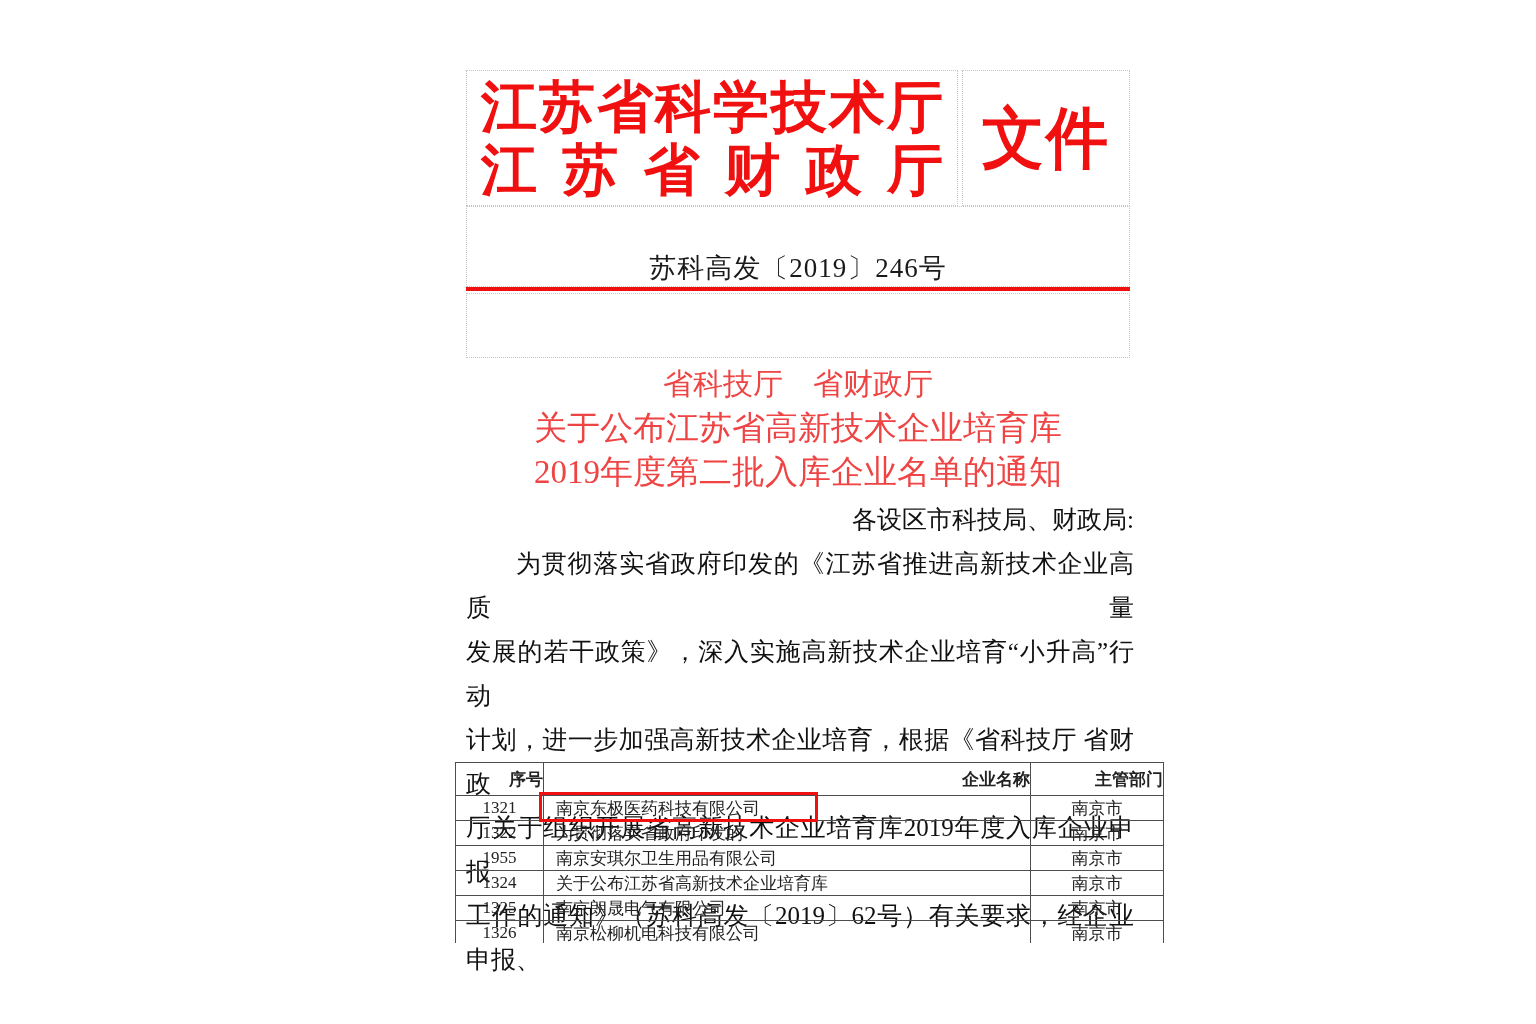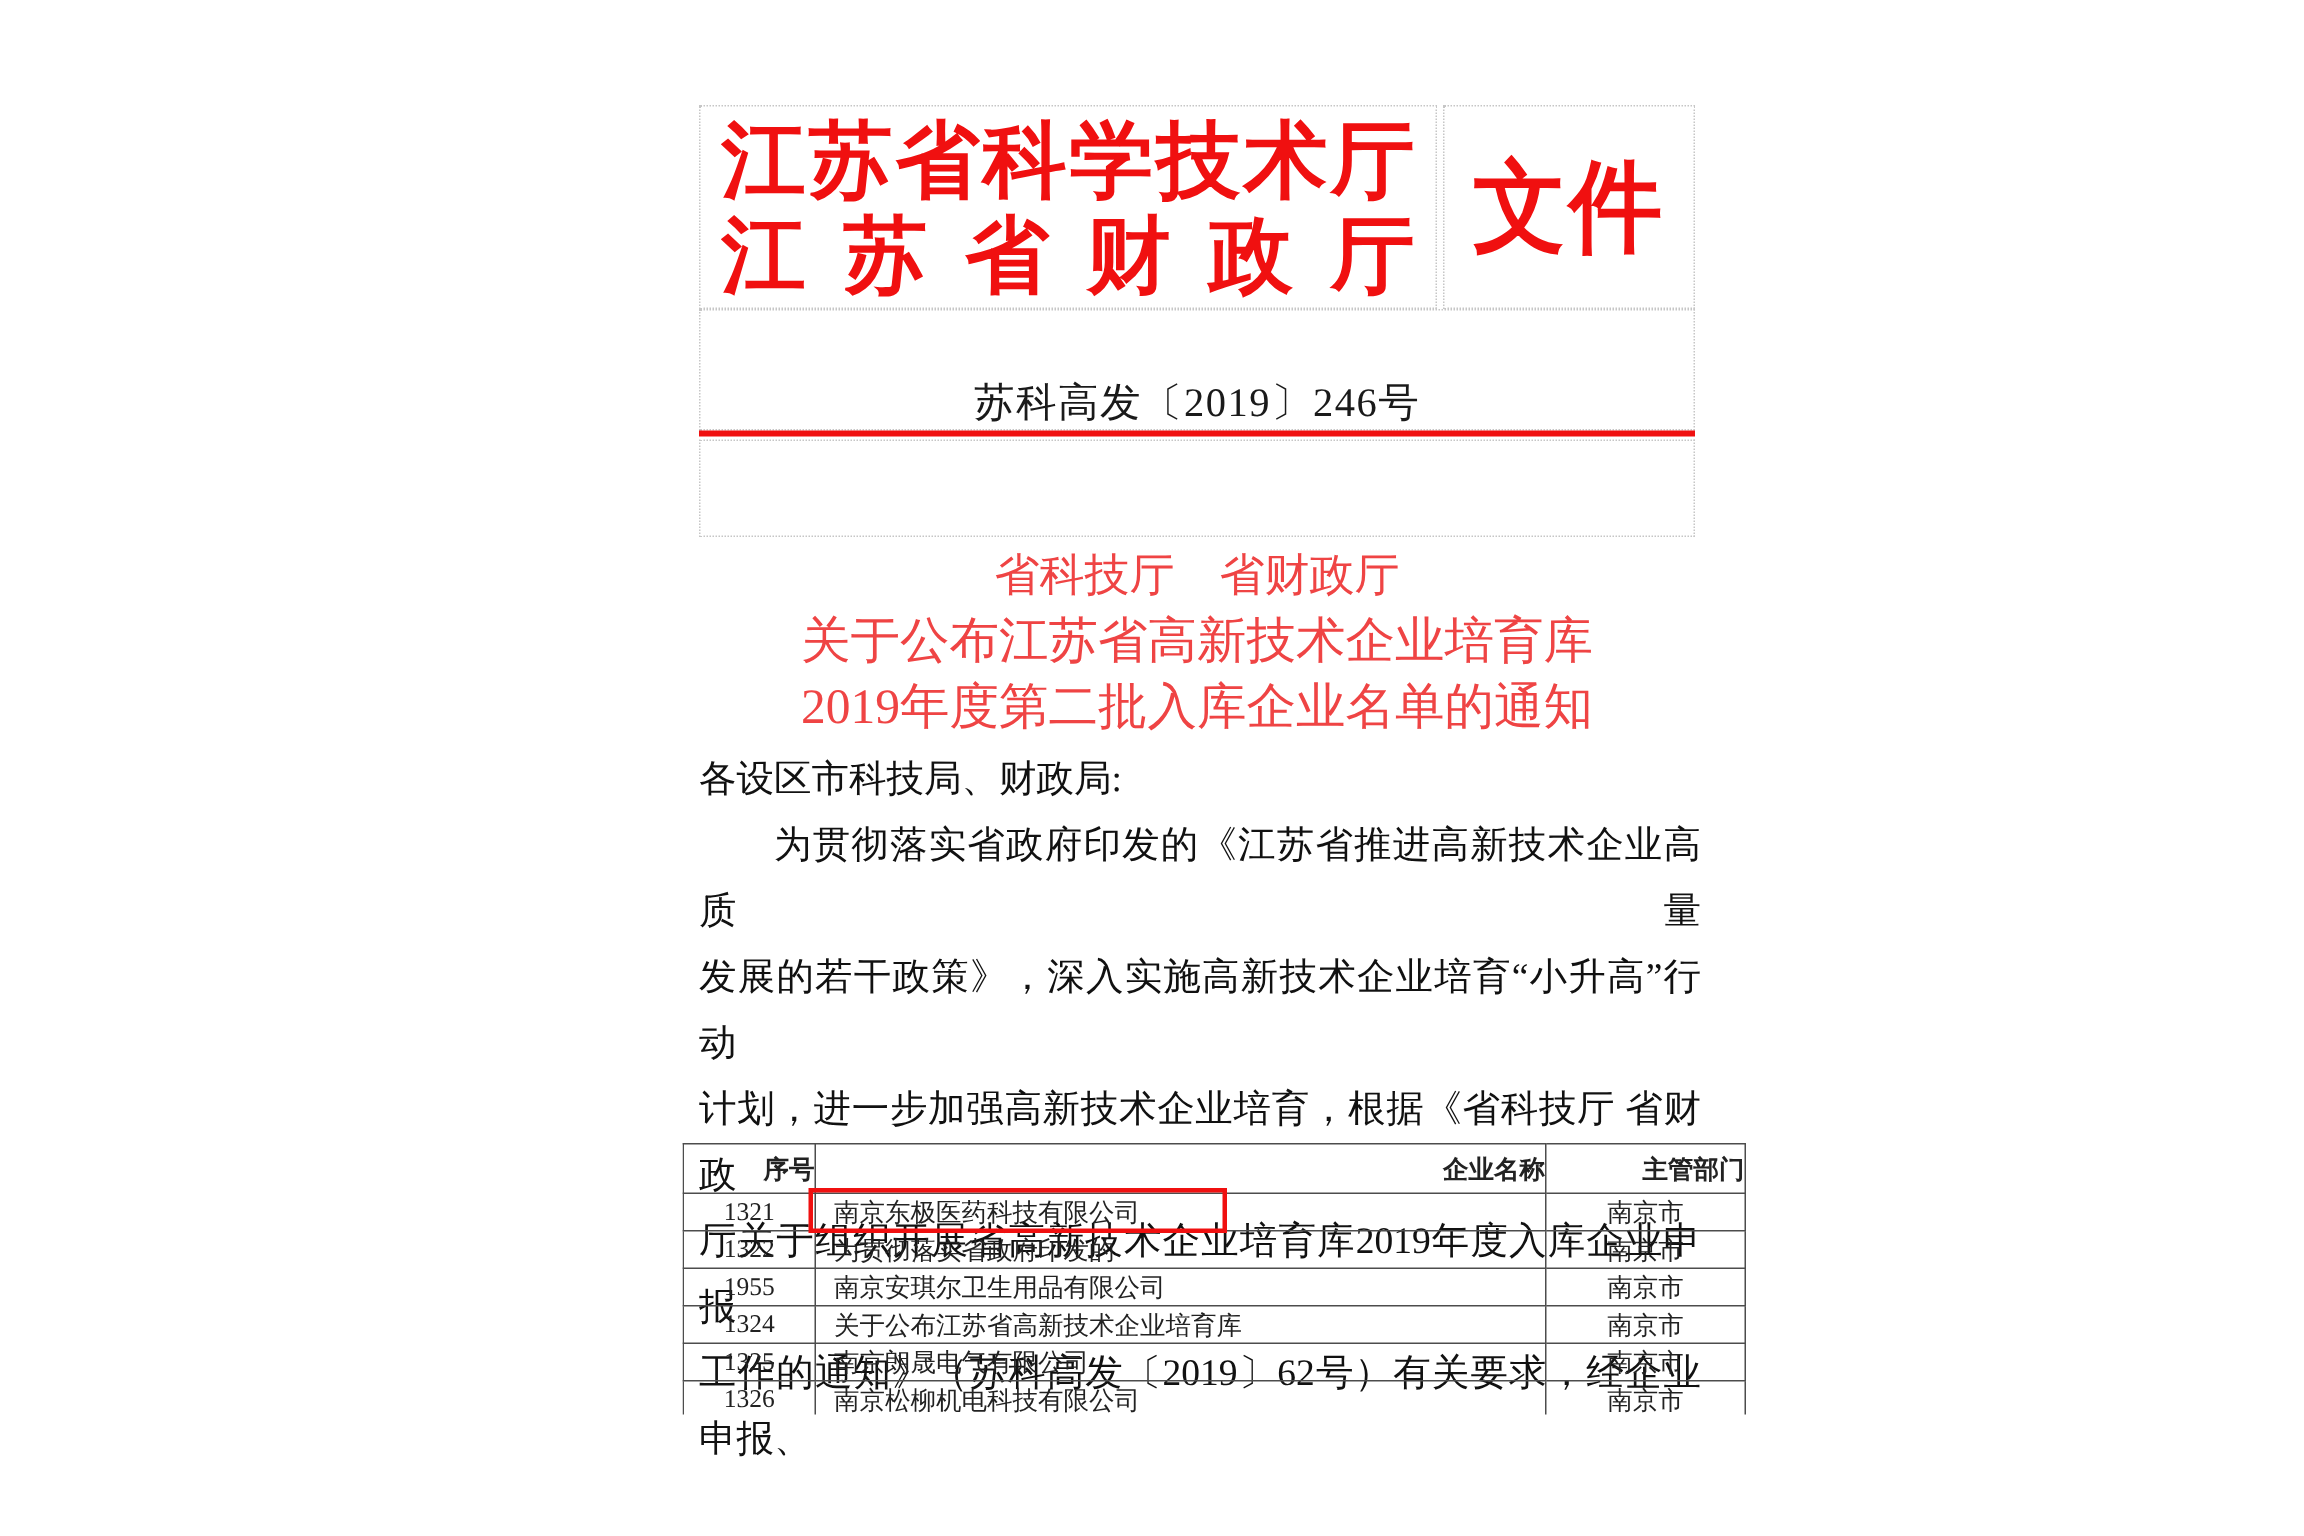--- a/index.html
+++ b/index.html
@@ -28,21 +28,21 @@
   .red-line{position:absolute;left:466px;top:287px;width:664px;height:4px;background:#f01010;}
   .empty-box{left:466px;top:293px;width:664px;height:65px;}
 
   
   .title-block{position:absolute;left:466px;top:362px;width:664px;text-align:center;color:#ef4444;}
   .title-line{font-size:33px;line-height:44px;font-weight:500;white-space:nowrap;}
   .title-line.small{font-size:30px;}
 
   
   .body-block{position:absolute;left:466px;top:498px;width:668px;font-size:25px;line-height:44px;color:#111111;}
-  .salutation{text-align:left;}
+  .salutation{text-align:right;}
   .para-line{text-align:justify;text-align-last:justify;}
   .para-line.first{text-indent:2em;}
   .para-line.last{text-align-last:left;}
 
   
   .table-clip{position:absolute;left:455px;top:762px;width:710px;height:181px;overflow:hidden;}
   table.company-table{border-collapse:collapse;table-layout:fixed;width:708px;color:#222222;}
   .company-table th,.company-table td{
     border:1px solid #4d4d4d;font-size:17px;font-weight:400;
     padding:0;height:25px;overflow:hidden;white-space:nowrap;box-sizing:border-box;

